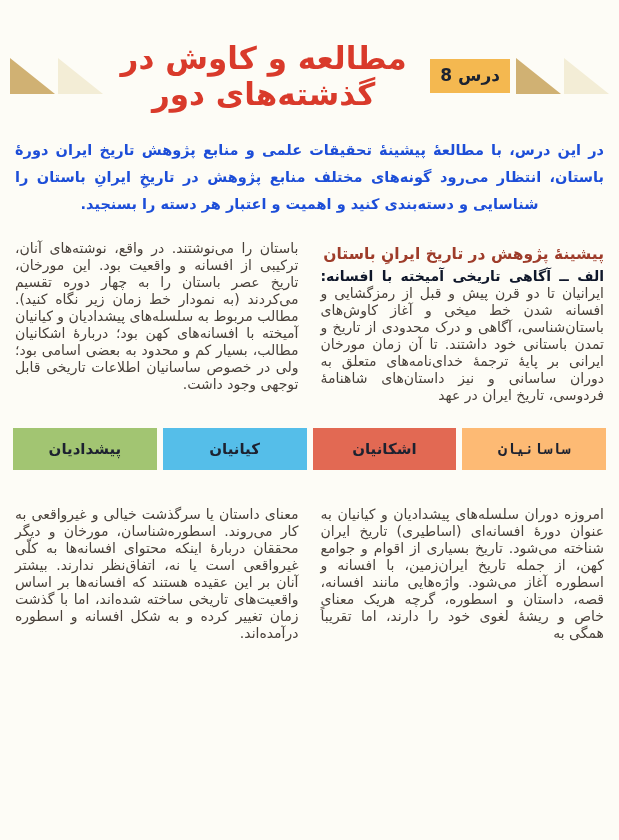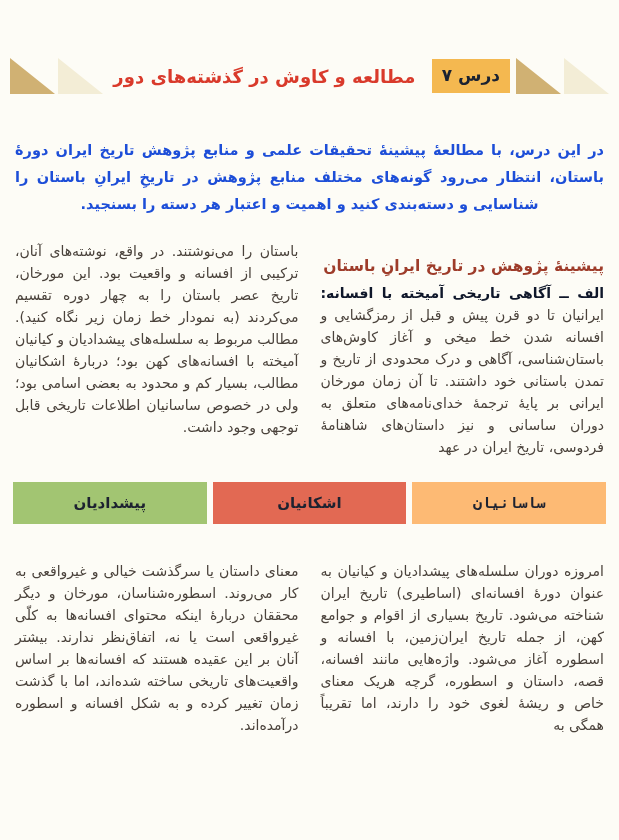--- a/index.html
+++ b/index.html
@@ -22,37 +22,37 @@
     width: 45px; height: 36px;
     clip-path: polygon(0 0, 100% 100%, 0 100%);
   }
   .lesson-badge {
     color: #1b2231; font-weight: 700; font-size: 17px;
     padding: 8px 10px 9px 10px; margin: 0 6px;
     line-height: 1;
   }
   .page-title {
     flex: 1; text-align: center;
-    color: #d93a2b; font-weight: 700; font-size: 18px;
+    color: #d93a2b; font-weight: 700; font-size: 31px;
   }
   
   .intro {
     margin: 40px 15px 0 15px;
     font-size: 14.5px; font-weight: 700; line-height: 27px;
     color: #1d4ed8;
     text-align: justify; text-align-last: center;
   }
   
   .cols {
     display: flex; gap: 22px; margin: 22px 15px 0 15px;
   }
-  .col { flex: 1; font-size: 14px; line-height: 22px; color: #4a423b; text-align: justify; }
+  .col { flex: 1; font-size: 14px; line-height: 17px; color: #4a423b; text-align: justify; }
   .sec-heading {
     color: #9e3c2a; font-weight: 700; font-size: 15.5px;
-    margin: 15px 0 5px 0;
+    margin: 6px 0 5px 0;
   }
   .lead { color: #0f172a; font-weight: 700; }
   
   .timeline {
     display: flex; gap: 6px; margin: 24px 13px 0 13px; height: 42px;
   }
   .tl-box {
     flex: 1; display: flex; align-items: center; justify-content: center;
     color: #1d2230; font-weight: 700; font-size: 15px;
   }
@@ -61,21 +61,21 @@
 </head>
 <body>
 
 <div class="page">
 
   <div class="header">
     <div class="tri-pair">
       <div class="tri" style="background: rgb(208, 177, 115);"></div>
       <div class="tri" style="background: rgb(243, 237, 214);"></div>
     </div>
-    <div class="lesson-badge" style="background: rgb(244, 184, 80);">درس ۷</div>
+    <div class="lesson-badge" style="background: rgb(244, 184, 80);">درس 8</div>
     <div class="page-title">مطالعه و کاوش در گذشته‌های دور</div>
     <div class="tri-pair">
       <div class="tri" style="background: rgb(208, 177, 115);"></div>
       <div class="tri" style="background: rgb(243, 237, 214);"></div>
     </div>
   </div>
 
   <p class="intro">در این درس، با مطالعهٔ پیشینهٔ تحقیقات علمی و منابع پژوهش تاریخ ایران دورهٔ باستان، انتظار می‌رود گونه‌های مختلف منابع پژوهش در تاریخِ ایرانِ باستان را شناسایی و دسته‌بندی کنید و اهمیت و اعتبار هر دسته را بسنجید.</p>
 
   <div class="cols">
@@ -84,20 +84,21 @@
       <span class="lead">الف ــ آگاهی تاریخی آمیخته با افسانه: </span><span>ایرانیان تا دو قرن پیش و قبل از رمزگشایی و افسانه شدن خط میخی و آغاز کاوش‌های باستان‌شناسی، آگاهی و درک محدودی از تاریخ و تمدن باستانی خود داشتند. تا آن زمان مورخان ایرانی بر پایهٔ ترجمهٔ خدای‌نامه‌های متعلق به دوران ساسانی و نیز داستان‌های شاهنامهٔ فردوسی، تاریخ ایران در عهد</span>
     </div>
     <div class="col">
       <span>باستان را می‌نوشتند. در واقع، نوشته‌های آنان، ترکیبی از افسانه و واقعیت بود. این مورخان، تاریخ عصر باستان را به چهار دوره تقسیم می‌کردند (به نمودار خط زمان زیر نگاه کنید). مطالب مربوط به سلسله‌های پیشدادیان و کیانیان آمیخته با افسانه‌های کهن بود؛ دربارهٔ اشکانیان مطالب، بسیار کم و محدود به بعضی اسامی بود؛ ولی در خصوص ساسانیان اطلاعات تاریخی قابل توجهی وجود داشت.</span>
     </div>
   </div>
 
   <div class="timeline">
     <div class="tl-box" style="background: #fdba74; font-family: Liberation Mono, monospace;">ساسانیان</div>
     <div class="tl-box" style="background: rgb(226, 105, 83); text-align: center;">اشکانیان</div>
+    <div class="tl-box" style="background: rgb(85, 190, 233);">کیانیان</div>
     <div class="tl-box" style="background: rgb(162, 197, 114);">پیشدادیان</div>
   </div>
 
   <div class="cols second">
     <div class="col">
       <span>امروزه دوران سلسله‌های پیشدادیان و کیانیان به عنوان دورهٔ افسانه‌ای (اساطیری) تاریخ ایران شناخته می‌شود. تاریخ بسیاری از اقوام و جوامع کهن، از جمله تاریخ ایران‌زمین، با افسانه و اسطوره آغاز می‌شود. واژه‌هایی مانند افسانه، قصه، داستان و اسطوره، گرچه هریک معنای خاص و ریشهٔ لغوی خود را دارند، اما تقریباً همگی به</span>
     </div>
     <div class="col">
       <span>معنای داستان یا سرگذشت خیالی و غیرواقعی به کار می‌روند. اسطوره‌شناسان، مورخان و دیگر محققان دربارهٔ اینکه محتوای افسانه‌ها به کلّی غیرواقعی است یا نه، اتفاق‌نظر ندارند. بیشتر آنان بر این عقیده هستند که افسانه‌ها بر اساس واقعیت‌های تاریخی ساخته شده‌اند، اما با گذشت زمان تغییر کرده و به شکل افسانه و اسطوره درآمده‌اند.</span>
     </div>

